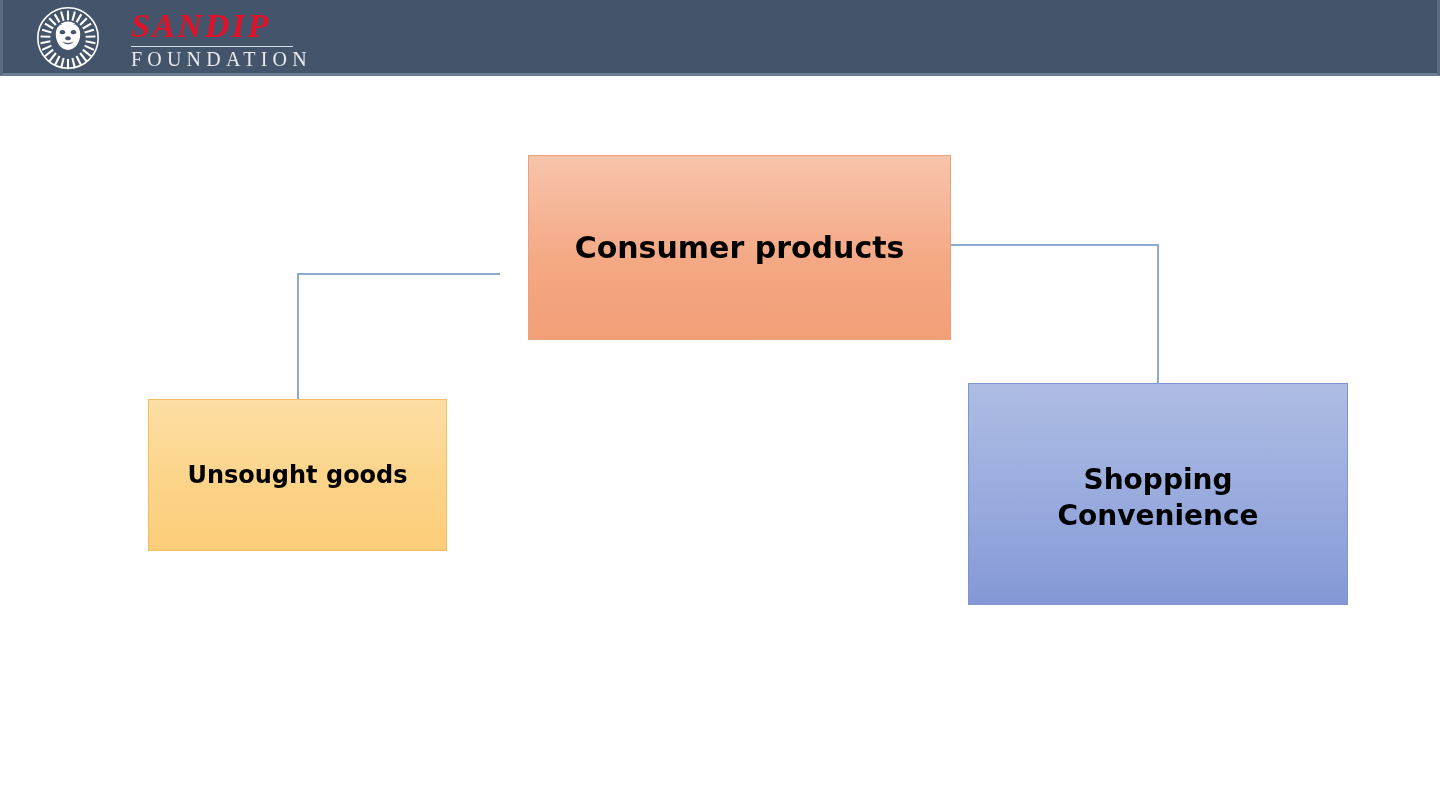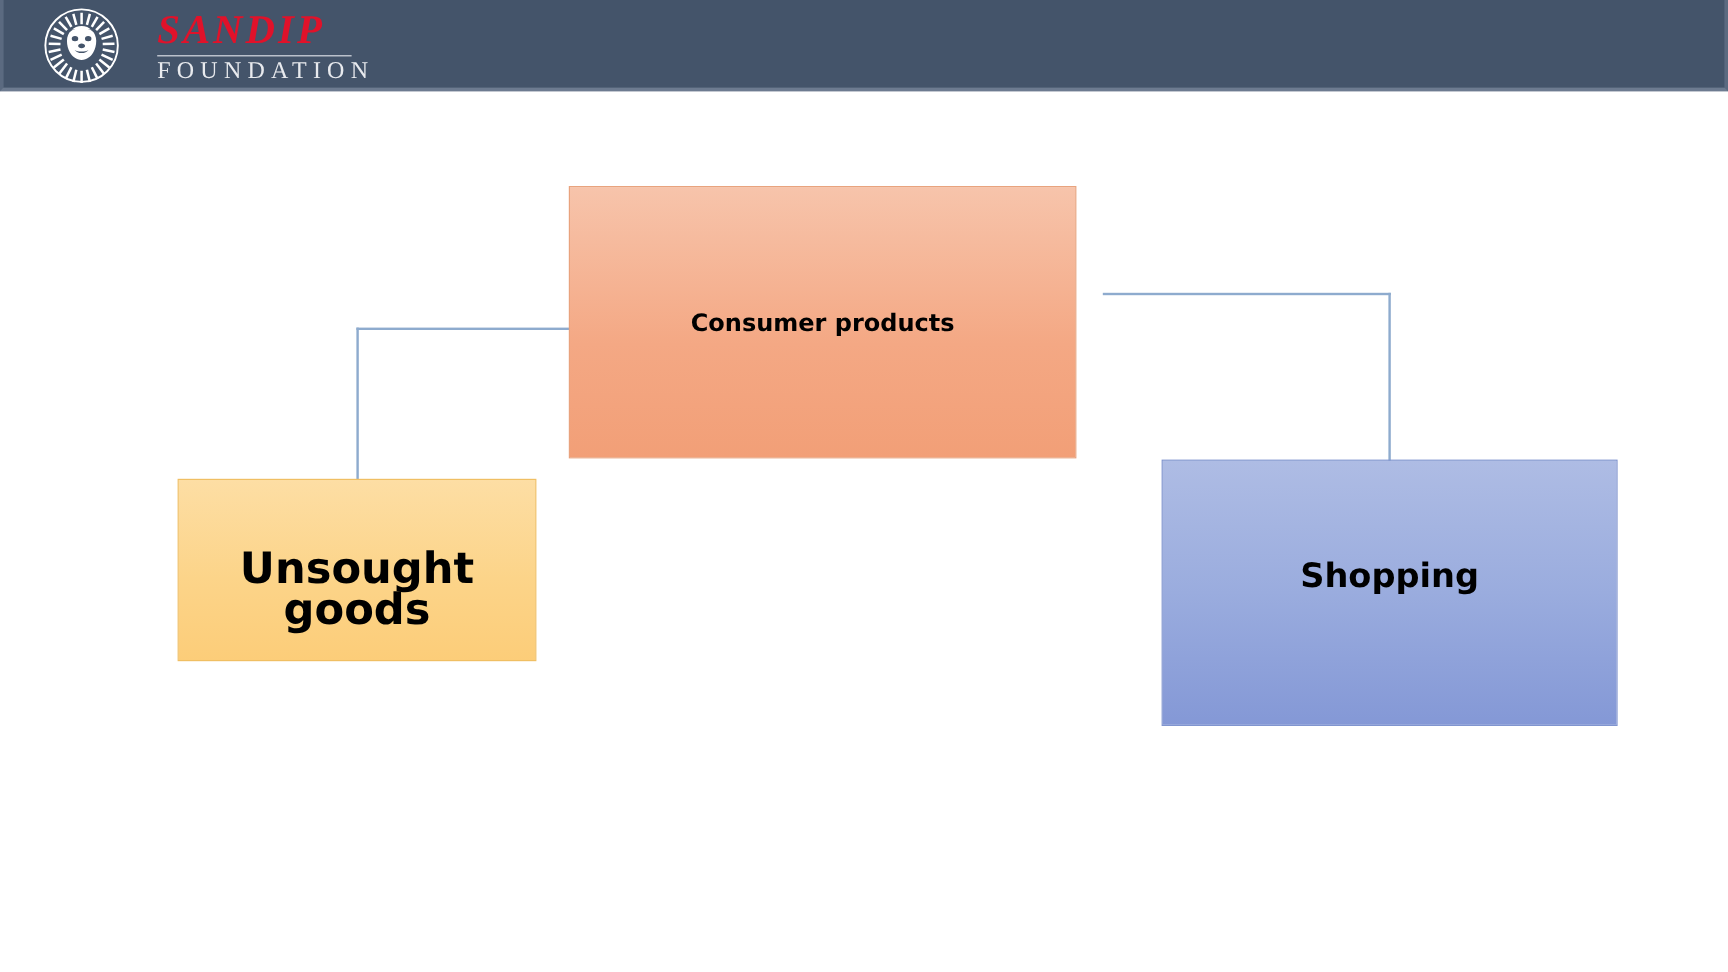--- a/index.html
+++ b/index.html
@@ -101,37 +101,37 @@
     color: #000000;
     font-weight: bold;
   }
   .node-text {
     width: 100%;
     padding: 0 6px;
     box-sizing: border-box;
   }
 
   #node-consumer {
-    left: 474px;
+    left: 528px;
     top: 155px;
     width: 423px;
-    height: 227px;
+    height: 185px;
     background: linear-gradient(to bottom, #F7C4AB 0%, #F4A884 58%, #F29F77 100%);
     border: 1px solid #E8A37E;
-    font-size: 20px;
+    font-size: 30px;
     line-height: 36px;
   }
   #node-unsought {
     left: 148px;
     top: 399px;
     width: 299px;
     height: 152px;
     background: linear-gradient(to bottom, #FDDEA4 0%, #FCD489 55%, #FCCD79 100%);
     border: 1px solid #F0BF63;
-    font-size: 36px;
+    font-size: 24px;
     line-height: 34px;
     align-items: flex-start;
     padding-top: 58px;
   }
   #node-shopping {
     left: 968px;
     top: 383px;
     width: 380px;
     height: 222px;
     background: linear-gradient(to bottom, #AEBCE4 0%, #9AACDE 50%, #8498D6 100%);
@@ -211,16 +211,17 @@
     <div class="node-text">Consumer products</div>
   </div>
 
   <div class="node" id="node-unsought">
     <div class="node-text">Unsought goods</div>
   </div>
 
   <div class="node" id="node-shopping">
     <div class="node-text">
       <span>Shopping</span><br>
+      <span>Convenience</span>
     </div>
   </div>
 
 </div>
 
 </body></html>

